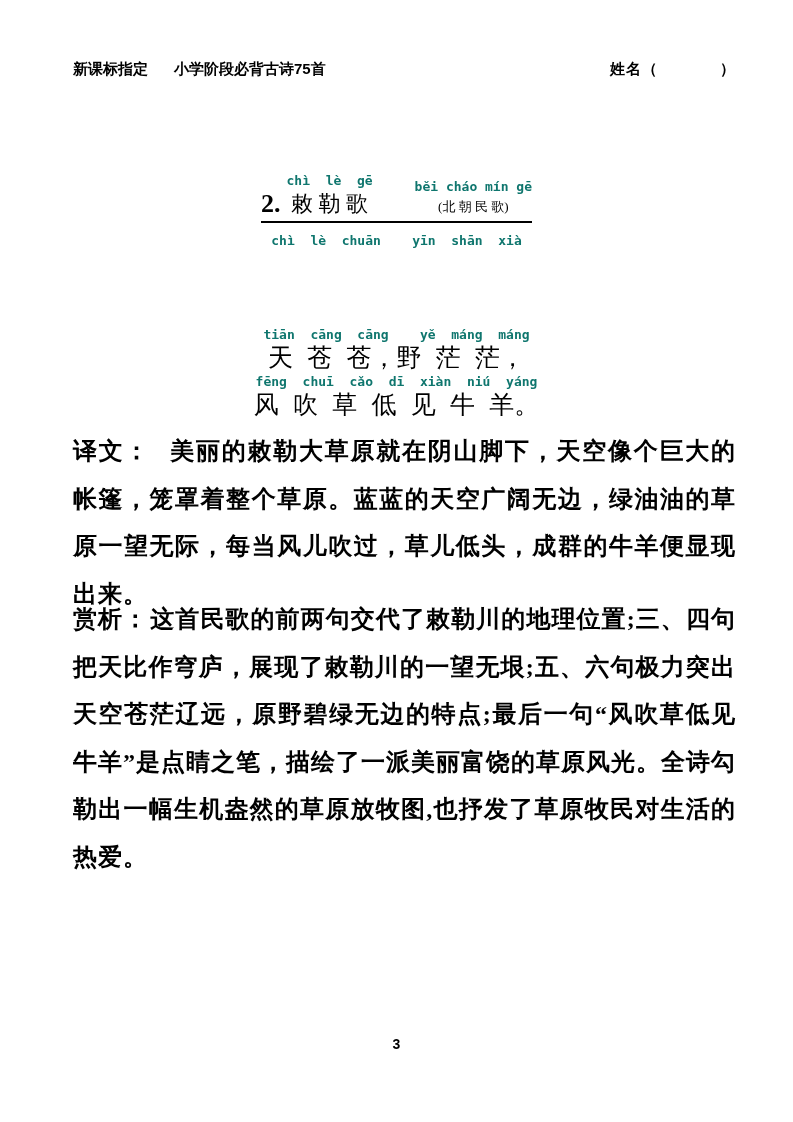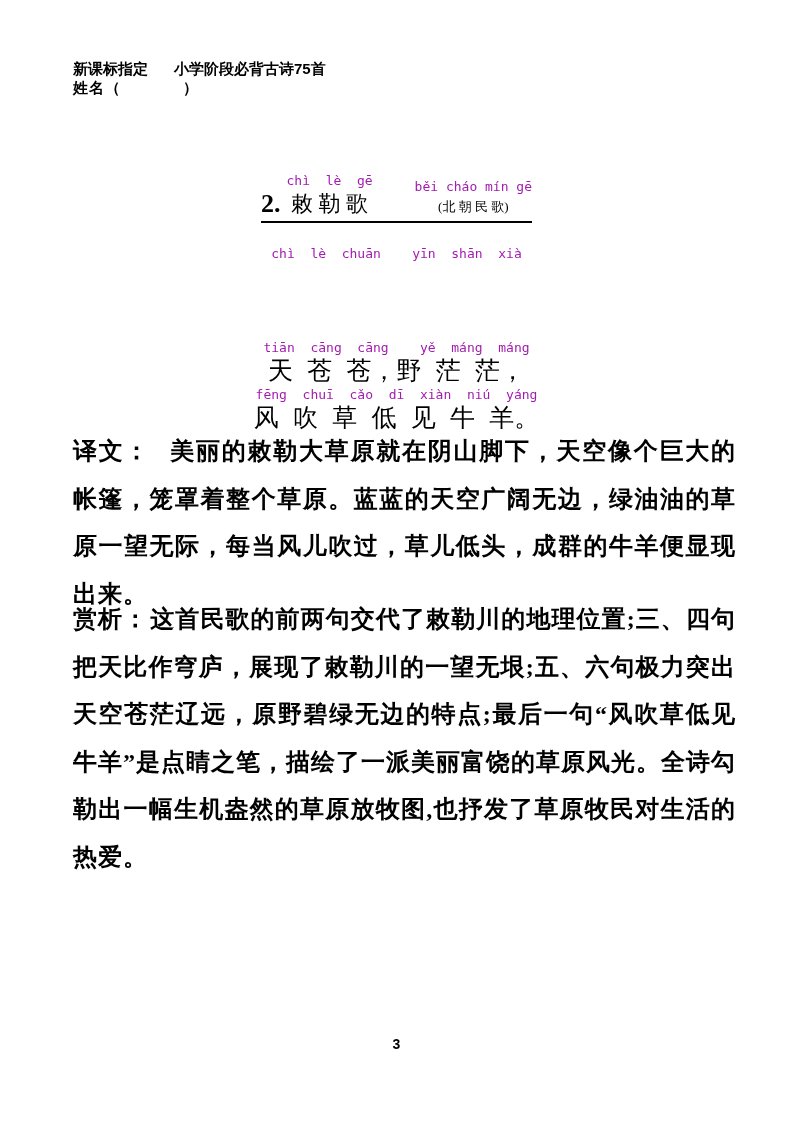--- a/index.html
+++ b/index.html
@@ -22,41 +22,41 @@
     top: 60px;
     left: 73px;
     right: 57px;
     display: flex;
     justify-content: space-between;
     align-items: baseline;
     font-family: "Liberation Sans", sans-serif;
     font-weight: 700;
     font-size: 15px;
     white-space: pre;
-    flex-direction: column;
   }
   .header-left { display: flex; }
   .header-edition { margin-right: 26px; }
   .header-name { letter-spacing: 1px; }
 
   
   .poem {
     position: absolute;
     top: 172px;
     left: 0;
     width: 793px;
     text-align: center;
   }
   .pinyin {
     display: block;
     font-family: "DejaVu Sans Mono", monospace;
     font-size: 13px;
     line-height: 17px;
     white-space: pre;
-    color: #a21caf;
+    color: #0f766e;
+    font-weight: bold;
   }
   .title-row {
     display: inline-flex;
     align-items: flex-end;
     border-bottom: 2px solid #000;
     padding-bottom: 2px;
   }
   .title-number {
     font-size: 26px;
     line-height: 30px;
@@ -69,21 +69,21 @@
     line-height: 30px;
     white-space: pre;
   }
   .title-gap { display: inline-block; width: 42px; }
   .title-author {
     font-size: 13px;
     line-height: 24px;
     white-space: pre;
     text-align: right;
   }
-  .verses { margin-top: 22px; }
+  .verses { margin-top: 9px; }
   .verse { height: 47px; }
   .verse-text {
     display: block;
     font-size: 25px;
     line-height: 30px;
     white-space: pre;
     word-spacing: 8px;
   }
 
   

